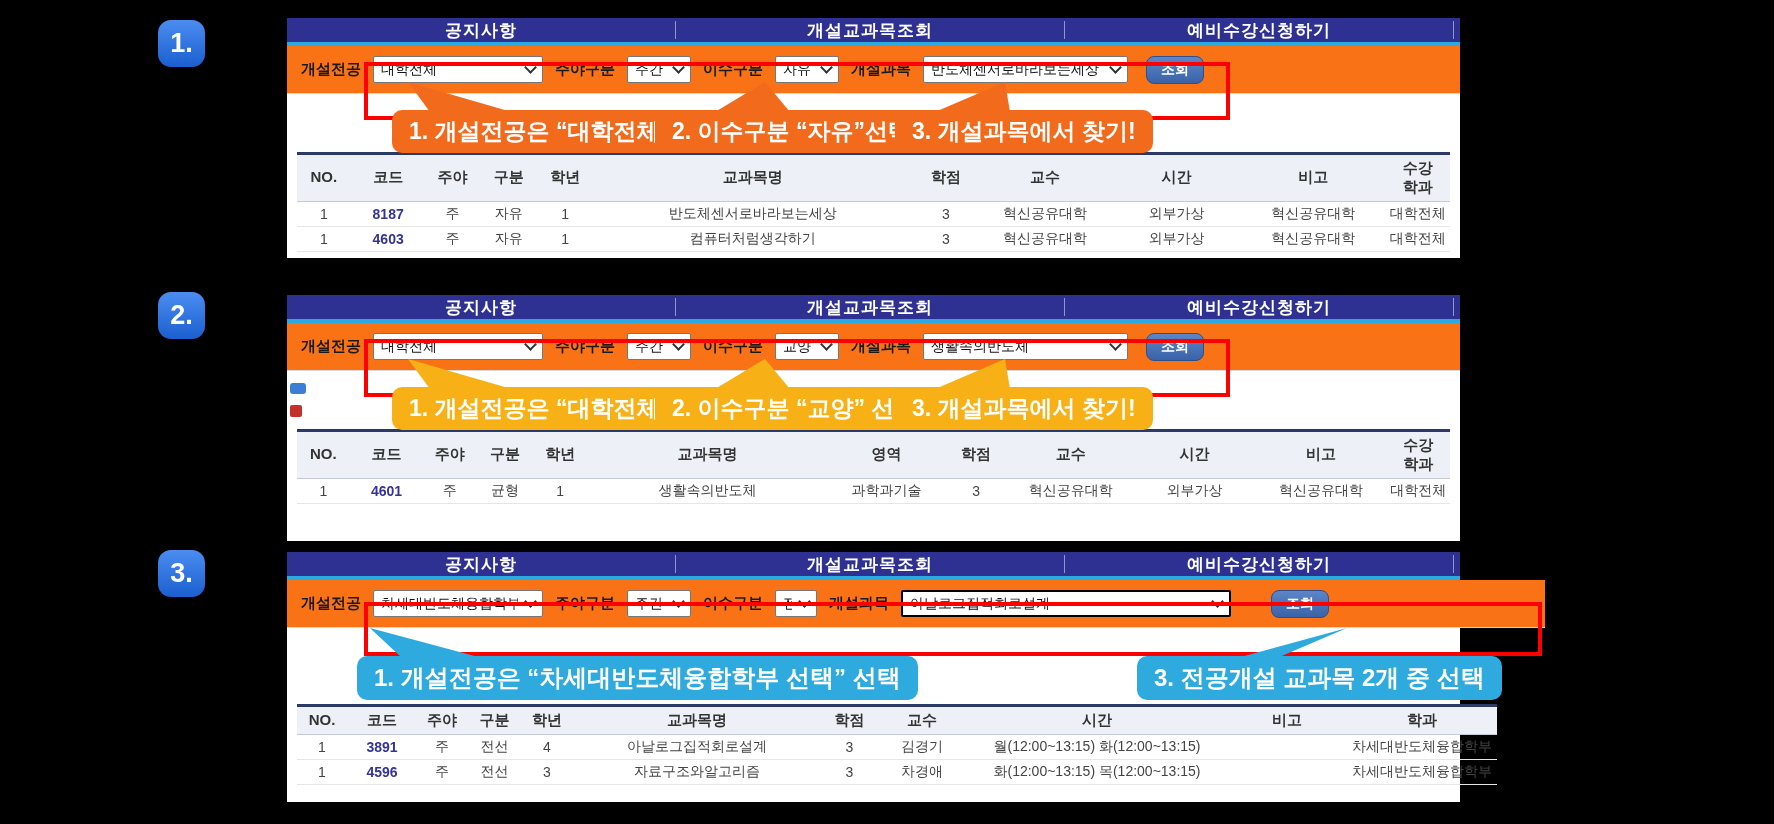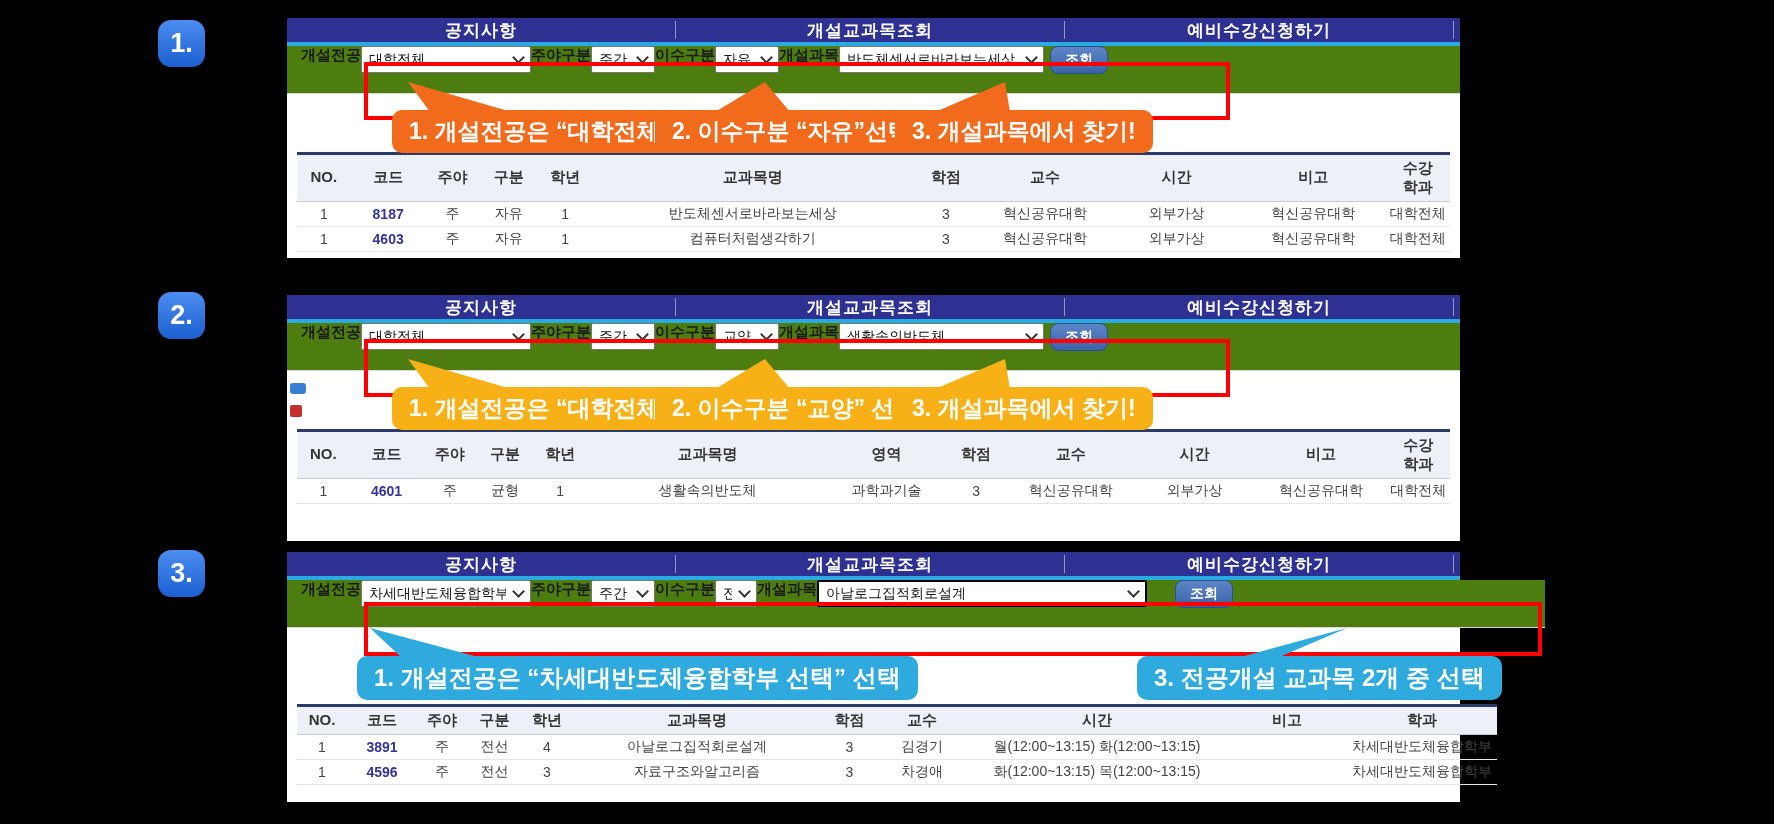--- a/index.html
+++ b/index.html
@@ -11,22 +11,22 @@
     position:absolute;left:158px;width:47px;height:47px;border-radius:13px;
     background:linear-gradient(#4b8df0,#1b5fd0);color:#fff;font-size:27px;font-weight:bold;
     display:flex;align-items:center;justify-content:center;box-shadow:0 1px 3px rgba(0,0,0,.6);
   }
   .panel{position:absolute;left:287px;width:1173px;background:#fff;}
   .navbar{height:24px;background:var(--c-navbar,#2e3192);display:flex;align-items:center;}
   .navtab{flex:1;text-align:center;color:#fff;font-size:17px;font-weight:bold;letter-spacing:1px;cursor:pointer;}
   .navsep{width:1px;height:18px;background:#8d96cf;flex:none;}
   .cyan{height:4px;background:var(--c-accent-line,#29abe2);}
   .formrow{
-    height:48px;background:#4d7c0f;border-bottom:1px solid #d8d8d8;
-    display:flex;gap:0;padding-left:14px;position:relative;box-sizing:border-box;
+    height:48px;background:#f97316;border-bottom:1px solid #d8d8d8;
+    display:flex;align-items:center;gap:12px;padding-left:14px;position:relative;box-sizing:border-box;
   }
   .flabel{font-size:15px;font-weight:bold;color:#1a1a1a;flex:none;}
   .select{
     height:27px;background:#fff;border:1px solid #777;border-radius:2px;
     display:flex;align-items:center;justify-content:space-between;
     padding:0 7px;font-size:14px;color:#111;box-sizing:border-box;flex:none;cursor:pointer;
   }
   .selval{white-space:nowrap;overflow:hidden;}
   .chev{width:7px;height:7px;border-right:2px solid #333;border-bottom:2px solid #333;
         transform:rotate(45deg);margin-left:8px;margin-top:-4px;flex:none;}

